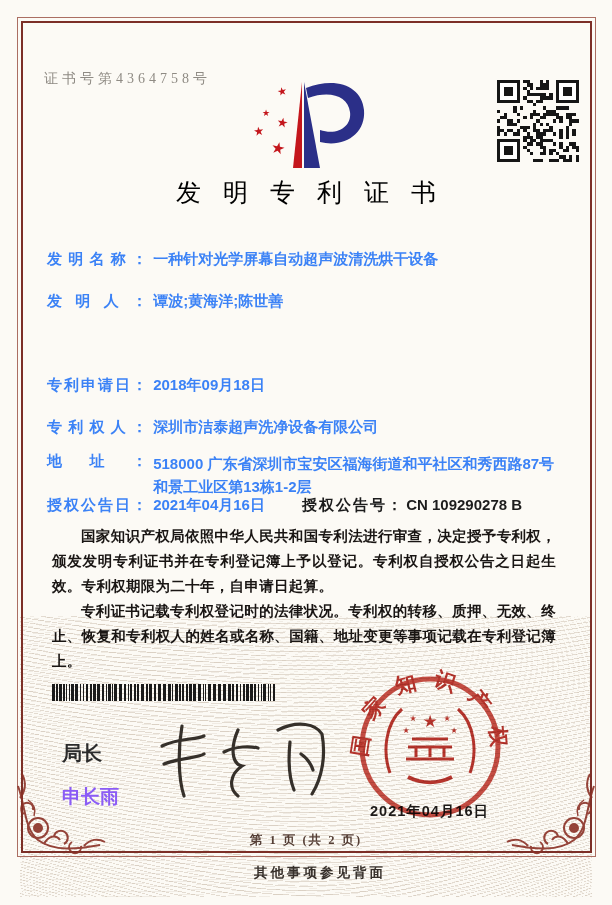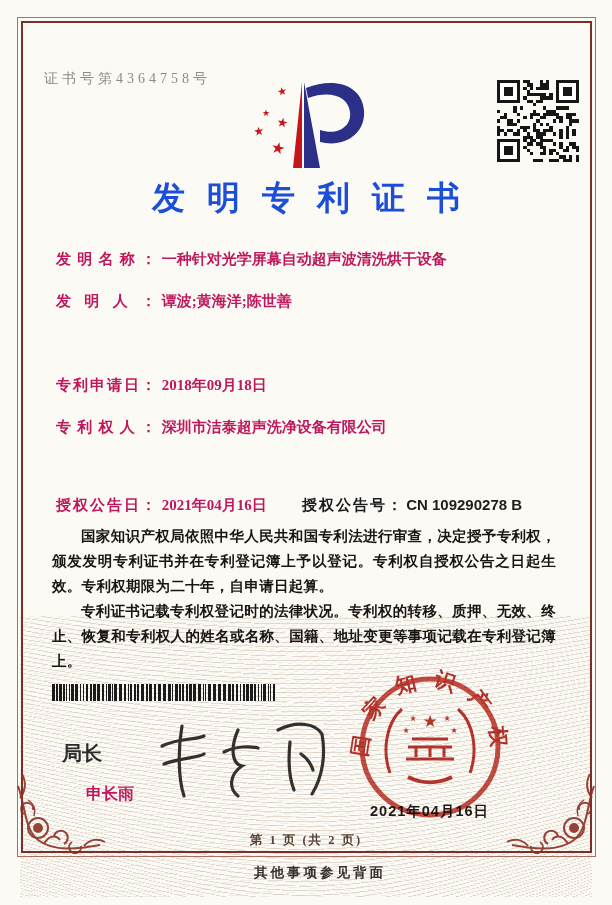--- a/index.html
+++ b/index.html
@@ -7,40 +7,40 @@
         font-family:"Liberation Serif","DejaVu Serif",serif;color:#1c1c1c;}
   .guilloche{position:absolute;left:20px;right:20px;top:616px;bottom:8px;pointer-events:none;
     background:
       repeating-radial-gradient(900px 230px at 50% 135%, rgba(168,146,122,.30) 0 1px, rgba(0,0,0,0) 1px 5px),
       repeating-radial-gradient(1100px 300px at 20% -40%, rgba(168,146,122,.14) 0 1px, rgba(0,0,0,0) 1px 6px);}
   .frame-outer{position:absolute;left:17px;top:17px;right:16px;bottom:48px;border:1px solid #ab6e62;}
   .frame-inner{position:absolute;left:21px;top:21px;right:20px;bottom:52px;border:2px solid #7c2f27;}
   .cert-no{position:absolute;left:44px;top:70px;font-size:14px;letter-spacing:4px;color:#8f8b84;}
   .logo{position:absolute;left:236px;top:76px;}
   .qr{position:absolute;left:497px;top:80px;}
-  .title{position:absolute;left:0;right:0;top:176px;text-align:center;font-size:33px;letter-spacing:22px;
-         text-indent:22px;color:#1d4ed8;font-weight:700;}
-  .field{position:absolute;left:56px;font-size:15px;font-weight:700;color:#be185d;
-         font-family:Liberation Serif, serif;}
+  .title{position:absolute;left:0;right:0;top:176px;text-align:center;font-size:25px;letter-spacing:22px;
+         text-indent:22px;color:#000000;font-weight:400;}
+  .field{position:absolute;left:47px;font-size:15px;font-weight:700;color:#3b82f6;
+         font-family:Liberation Sans, sans-serif;}
   .field .label{display:inline-block;width:100px;text-align:justify;text-align-last:justify;vertical-align:top;}
   .field .value{display:inline-block;margin-left:2px;vertical-align:top;}
   .f-name{top:250px;} .f-inventor{top:292px;} .f-patno{top:334px;} .f-appdate{top:376px;}
   .f-patentee{top:418px;} .f-address{top:452px;} .f-grantdate{top:496px;}
   .f-address .value{width:402px;line-height:23px;}
   .f-grantno{position:absolute;left:302px;top:496px;font-size:15px;font-weight:700;
          font-family:"Liberation Sans","DejaVu Sans",sans-serif;}
   .f-grantno .label{display:inline-block;width:100px;text-align:justify;text-align-last:justify;}
   .paragraphs{position:absolute;left:52px;top:524px;width:504px;}
   .paragraphs p{margin:0;text-indent:2em;font-size:14.5px;line-height:25px;font-weight:700;
                 letter-spacing:.3px;text-align:justify;color:#191513;}
   .barcode{position:absolute;left:50px;top:684px;}
   .officer-title{position:absolute;left:62px;top:740px;font-size:20px;font-weight:700;color:#2b2b2b;
                  font-family:"Liberation Sans","DejaVu Sans",sans-serif;text-align:right;}
-  .officer-name{position:absolute;left:62px;top:784px;font-size:16px;font-weight:700;color:#be185d;
-                font-family:"Liberation Sans","DejaVu Sans",sans-serif;margin-left:24px;}
+  .officer-name{position:absolute;left:62px;top:784px;font-size:19px;font-weight:700;color:#8b5cf6;
+                font-family:"Liberation Sans","DejaVu Sans",sans-serif;}
   .signature{position:absolute;left:138px;top:712px;}
   .seal-date{position:absolute;left:370px;top:802px;font-size:14.5px;font-weight:700;letter-spacing:1px;color:#1d1a18;
              font-family:"Liberation Sans","DejaVu Sans",sans-serif;}
   .seal{position:absolute;left:338px;top:655px;mix-blend-mode:multiply;opacity:.92;}
   .page-no{position:absolute;left:0;right:0;top:832px;text-align:center;font-size:12.5px;
            letter-spacing:2px;color:#553f36;font-weight:600;}
   .back-note{position:absolute;left:0;right:0;top:864px;text-align:center;font-size:13.5px;
              letter-spacing:3px;color:#37302b;font-weight:700;margin-left:28px;}
   .lace{position:absolute;top:756px;}
   .lace-left{left:14px;} .lace-right{left:498px;transform:scaleX(-1);}
@@ -265,20 +265,24 @@
     <span class="value">谭波;黄海洋;陈世善</span>
   </div>
   <div class="field f-appdate">
     <span class="label">专利申请日：</span>
     <span class="value">2018年09月18日</span>
   </div>
   <div class="field f-patentee">
     <span class="label">专利权人：</span>
     <span class="value">深圳市洁泰超声洗净设备有限公司</span>
   </div>
+  <div class="field f-address">
+    <span class="label">地址：</span>
+    <span class="value">518000 广东省深圳市宝安区福海街道和平社区和秀西路87号和景工业区第13栋1-2层</span>
+  </div>
   <div class="field f-grantdate">
     <span class="label">授权公告日：</span>
     <span class="value">2021年04月16日</span>
   </div>
   <div class="f-grantno">
     <span class="label">授权公告号：</span>
     <span class="value">CN 109290278 B</span>
   </div>
 
   <div class="paragraphs">

